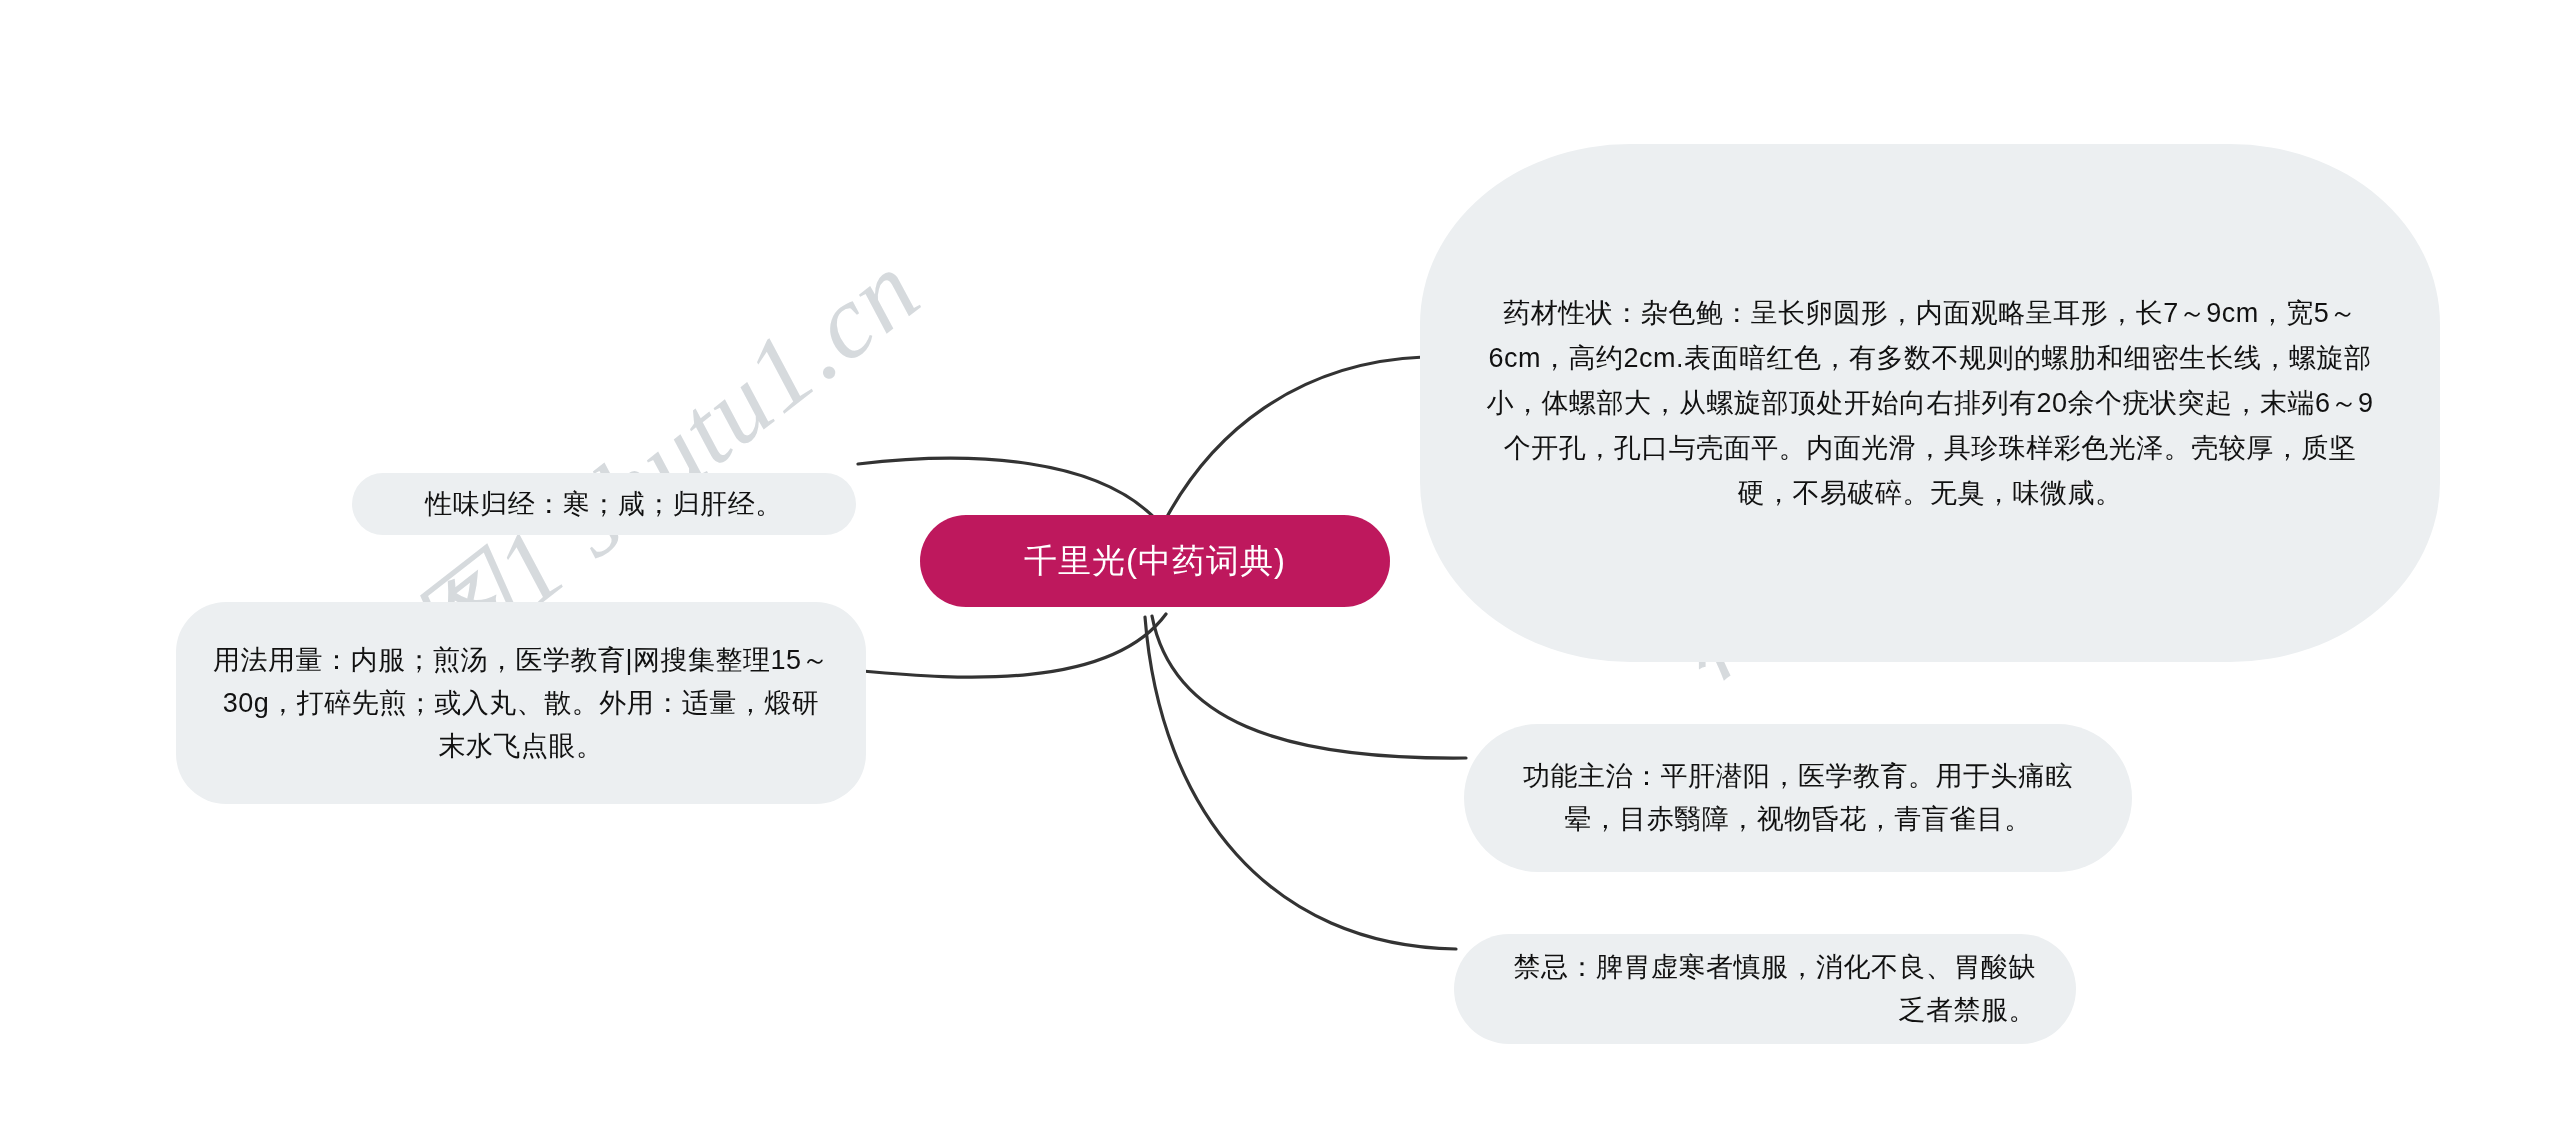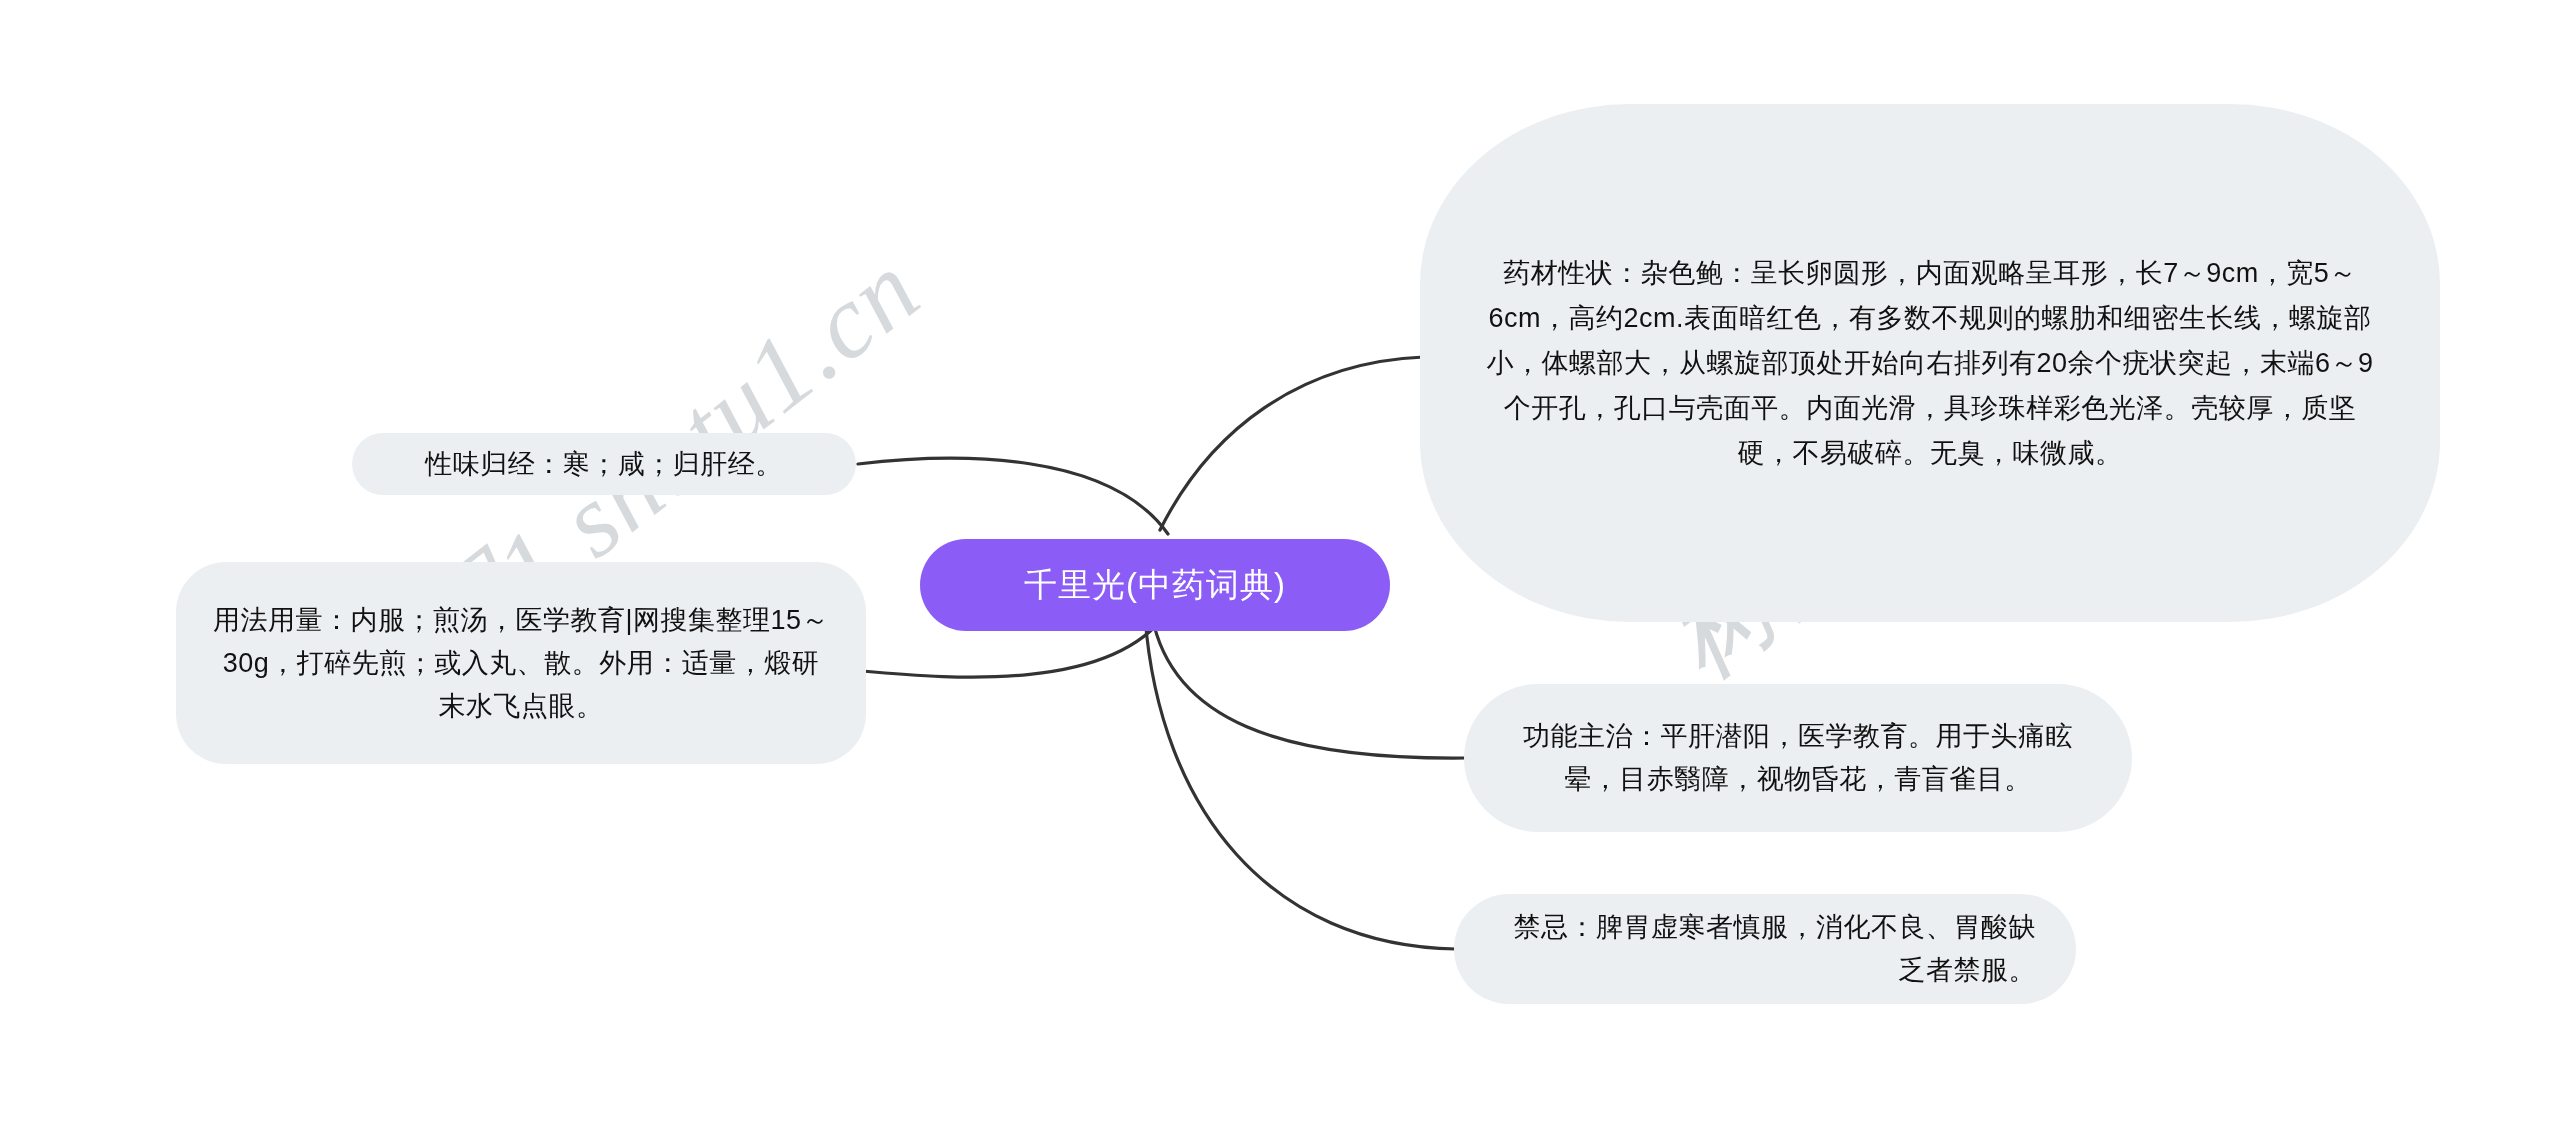--- a/index.html
+++ b/index.html
@@ -65,34 +65,35 @@
   }
   .node .node-text {
     display: block;
     white-space: pre-line;
   }
 
   .branch {
     background: #eceff1;
     color: #111111;
     border-radius: 48px;
+    margin-top: 40px;
   }
   .branch .node-text {
     font-size: 27px;
     line-height: 43px;
     letter-spacing: .5px;
   }
 
   
   #node-root {
     left: 920px;
-    top: 539px;
+    top: 515px;
     width: 470px;
     height: 92px;
-    background: #8b5cf6;
+    background: #be185d;
     border-radius: 46px;
     color: #ffffff;
   }
   #node-root .node-text {
     font-size: 33px;
     line-height: 40px;
     letter-spacing: 1px;
   }
 
   

